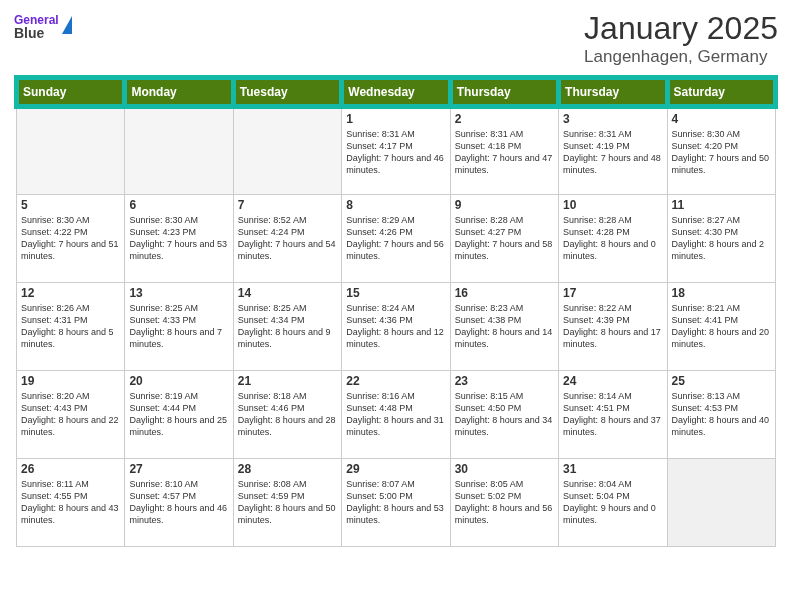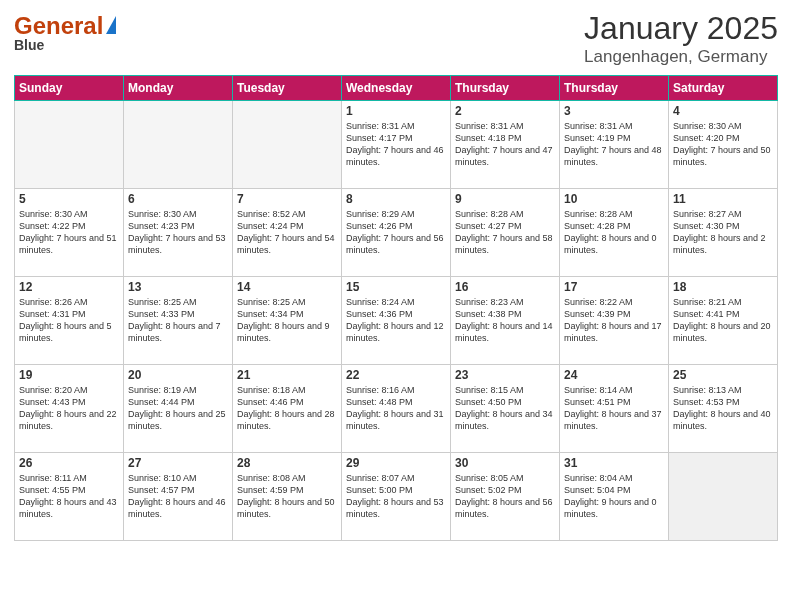--- a/index.html
+++ b/index.html
@@ -26,23 +26,23 @@
       display: flex;
       align-items: flex-start;
       padding-top: 4px;
     }
     .logo-text {
       display: flex;
       flex-direction: column;
       line-height: 1;
     }
     .logo-general {
-      font-size: 24px;
+      font-size: 12px;
       font-weight: bold;
-      color: #c2410c;
+      color: #6d28d9;
     }
     .logo-blue {
       font-size: 14px;
       font-weight: bold;
       color: #404040;
     }
     .logo-triangle {
       width: 0;
       height: 0;
       border-left: 10px solid transparent;
@@ -61,27 +61,27 @@
     .title-block .location {
       font-size: 17px;
       color: #555;
     }
     .calendar {
       width: 100%;
       border-collapse: collapse;
       table-layout: fixed;
     }
     .calendar th {
-      background: #be185d;
+      background: #4d7c0f;
       color: #fff;
       font-size: 12px;
       font-weight: bold;
       padding: 5px 4px;
       text-align: left;
-      border: 1px solid #14b8a6;
+      border: 5px solid #14b8a6;
     }
     .calendar td {
       border: 1px solid #ccc;
       vertical-align: top;
       padding: 3px 4px;
       font-size: 9.5px;
       color: #333;
       height: 88px;
       background: #fff;
     }

